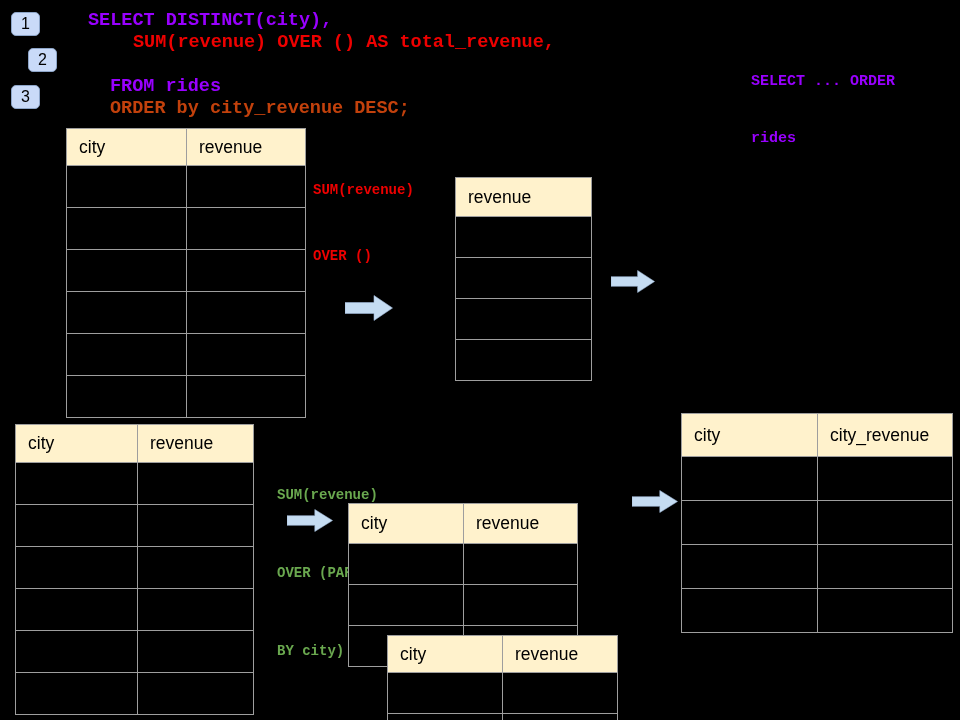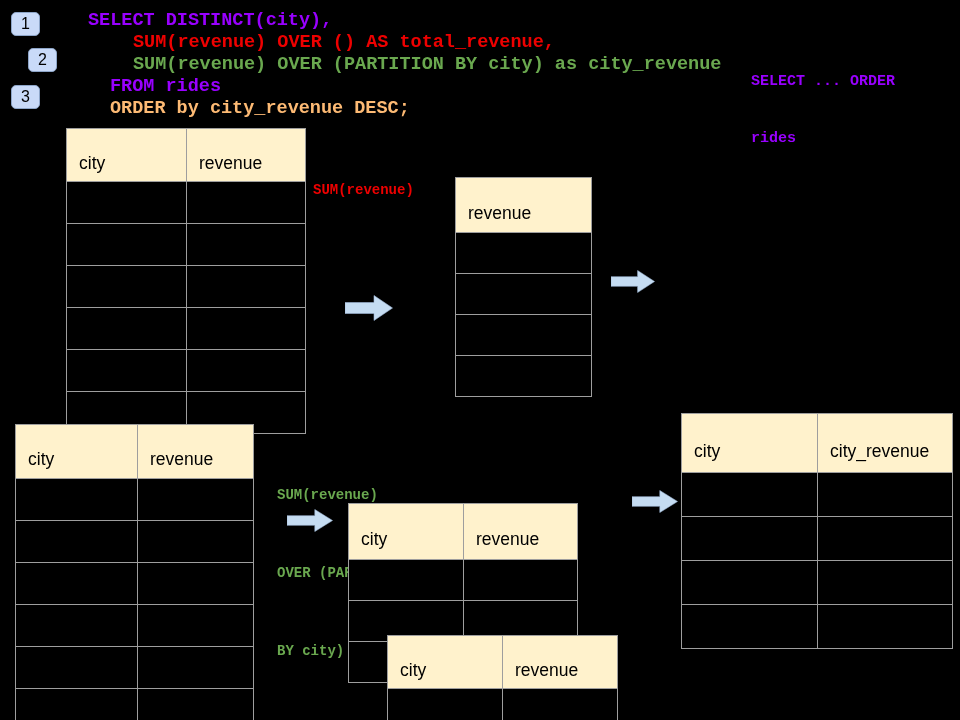--- a/index.html
+++ b/index.html
@@ -42,21 +42,21 @@
     position:absolute;font-family:"Liberation Mono","DejaVu Sans Mono",monospace;
     font-weight:bold;font-size:14px;white-space:pre;
   }
   #ann-total{left:313px;top:135px;line-height:22px;color:var(--red,#ee0000);}
   #ann-partition{left:277px;top:430px;line-height:26px;color:var(--green,#6aa84f);}
 
   
   .dtable{position:absolute;border-collapse:collapse;table-layout:fixed;background:#000;}
   .dtable th{
     background:var(--header-fill,#fff2cc);border:1px solid var(--border,#9e9e9e);
-    font-weight:normal;text-align:left;padding:16px 0 0 12px;
+    font-weight:normal;text-align:left;padding:0 0 0 12px;
     font-size:17.5px;color:#000;
   }
   .dtable td{border:1px solid var(--border,#9e9e9e);background:#000;padding:0;}
   #t1{left:66px; top:128px;width:239px;}  #t1 th{height:36px;} #t1 td{height:41px;}
   #t2{left:455px;top:177px;width:136px;}  #t2 th{height:38px;} #t2 td{height:40px;}
   #t3{left:15px; top:424px;width:238px;}  #t3 th{height:37px;} #t3 td{height:41px;}
   #t4{left:348px;top:503px;width:229px;}  #t4 th{height:39px;} #t4 td{height:40px;}
   #t5{left:387px;top:635px;width:230px;z-index:3;}  #t5 th{height:36px;} #t5 td{height:40px;}
   #t6{left:681px;top:413px;width:271px;}  #t6 th{height:42px;} #t6 td{height:43px;}
 
@@ -72,31 +72,31 @@
 <body>
 
 <div class="canvas">
 
   <div class="badge" id="badge1">1</div>
   <div class="badge" id="badge2">2</div>
   <div class="badge" id="badge3">3</div>
 
   <div class="code-line" id="cl2" style="color: rgb(238, 0, 0);">SUM(revenue) OVER () AS total_revenue,</div>
   <div class="code-line" id="cl1" style="color: rgb(153, 0, 255);">SELECT DISTINCT(city),</div>
-  <div class="code-line" id="cl3" style="color: rgb(106, 168, 79);">SUM(revenue) OVER (PARTITION BY city) as city_revenue</div>
   <div class="code-line" id="cl4" style="color: rgb(153, 0, 255);">FROM rides</div>
-  <div class="code-line" id="cl5" style="color: #fdba74;">ORDER by city_revenue DESC;</div>
+  <div class="code-line" id="cl5" style="color: #c2410c;">ORDER by city_revenue DESC;</div>
 
   <div class="side-note">
     <div>SELECT ... ORDER</div>
     <div>rides</div>
   </div>
 
   <div class="annotation" id="ann-total">
     <div>SUM(revenue)</div>
+    <div>OVER ()</div>
   </div>
 
   <div class="annotation" id="ann-partition">
     <div>SUM(revenue)</div>
     <div>OVER (PARTITION</div>
     <div>BY city)</div>
   </div>
 
   <table class="dtable" id="t1">
     <colgroup>

